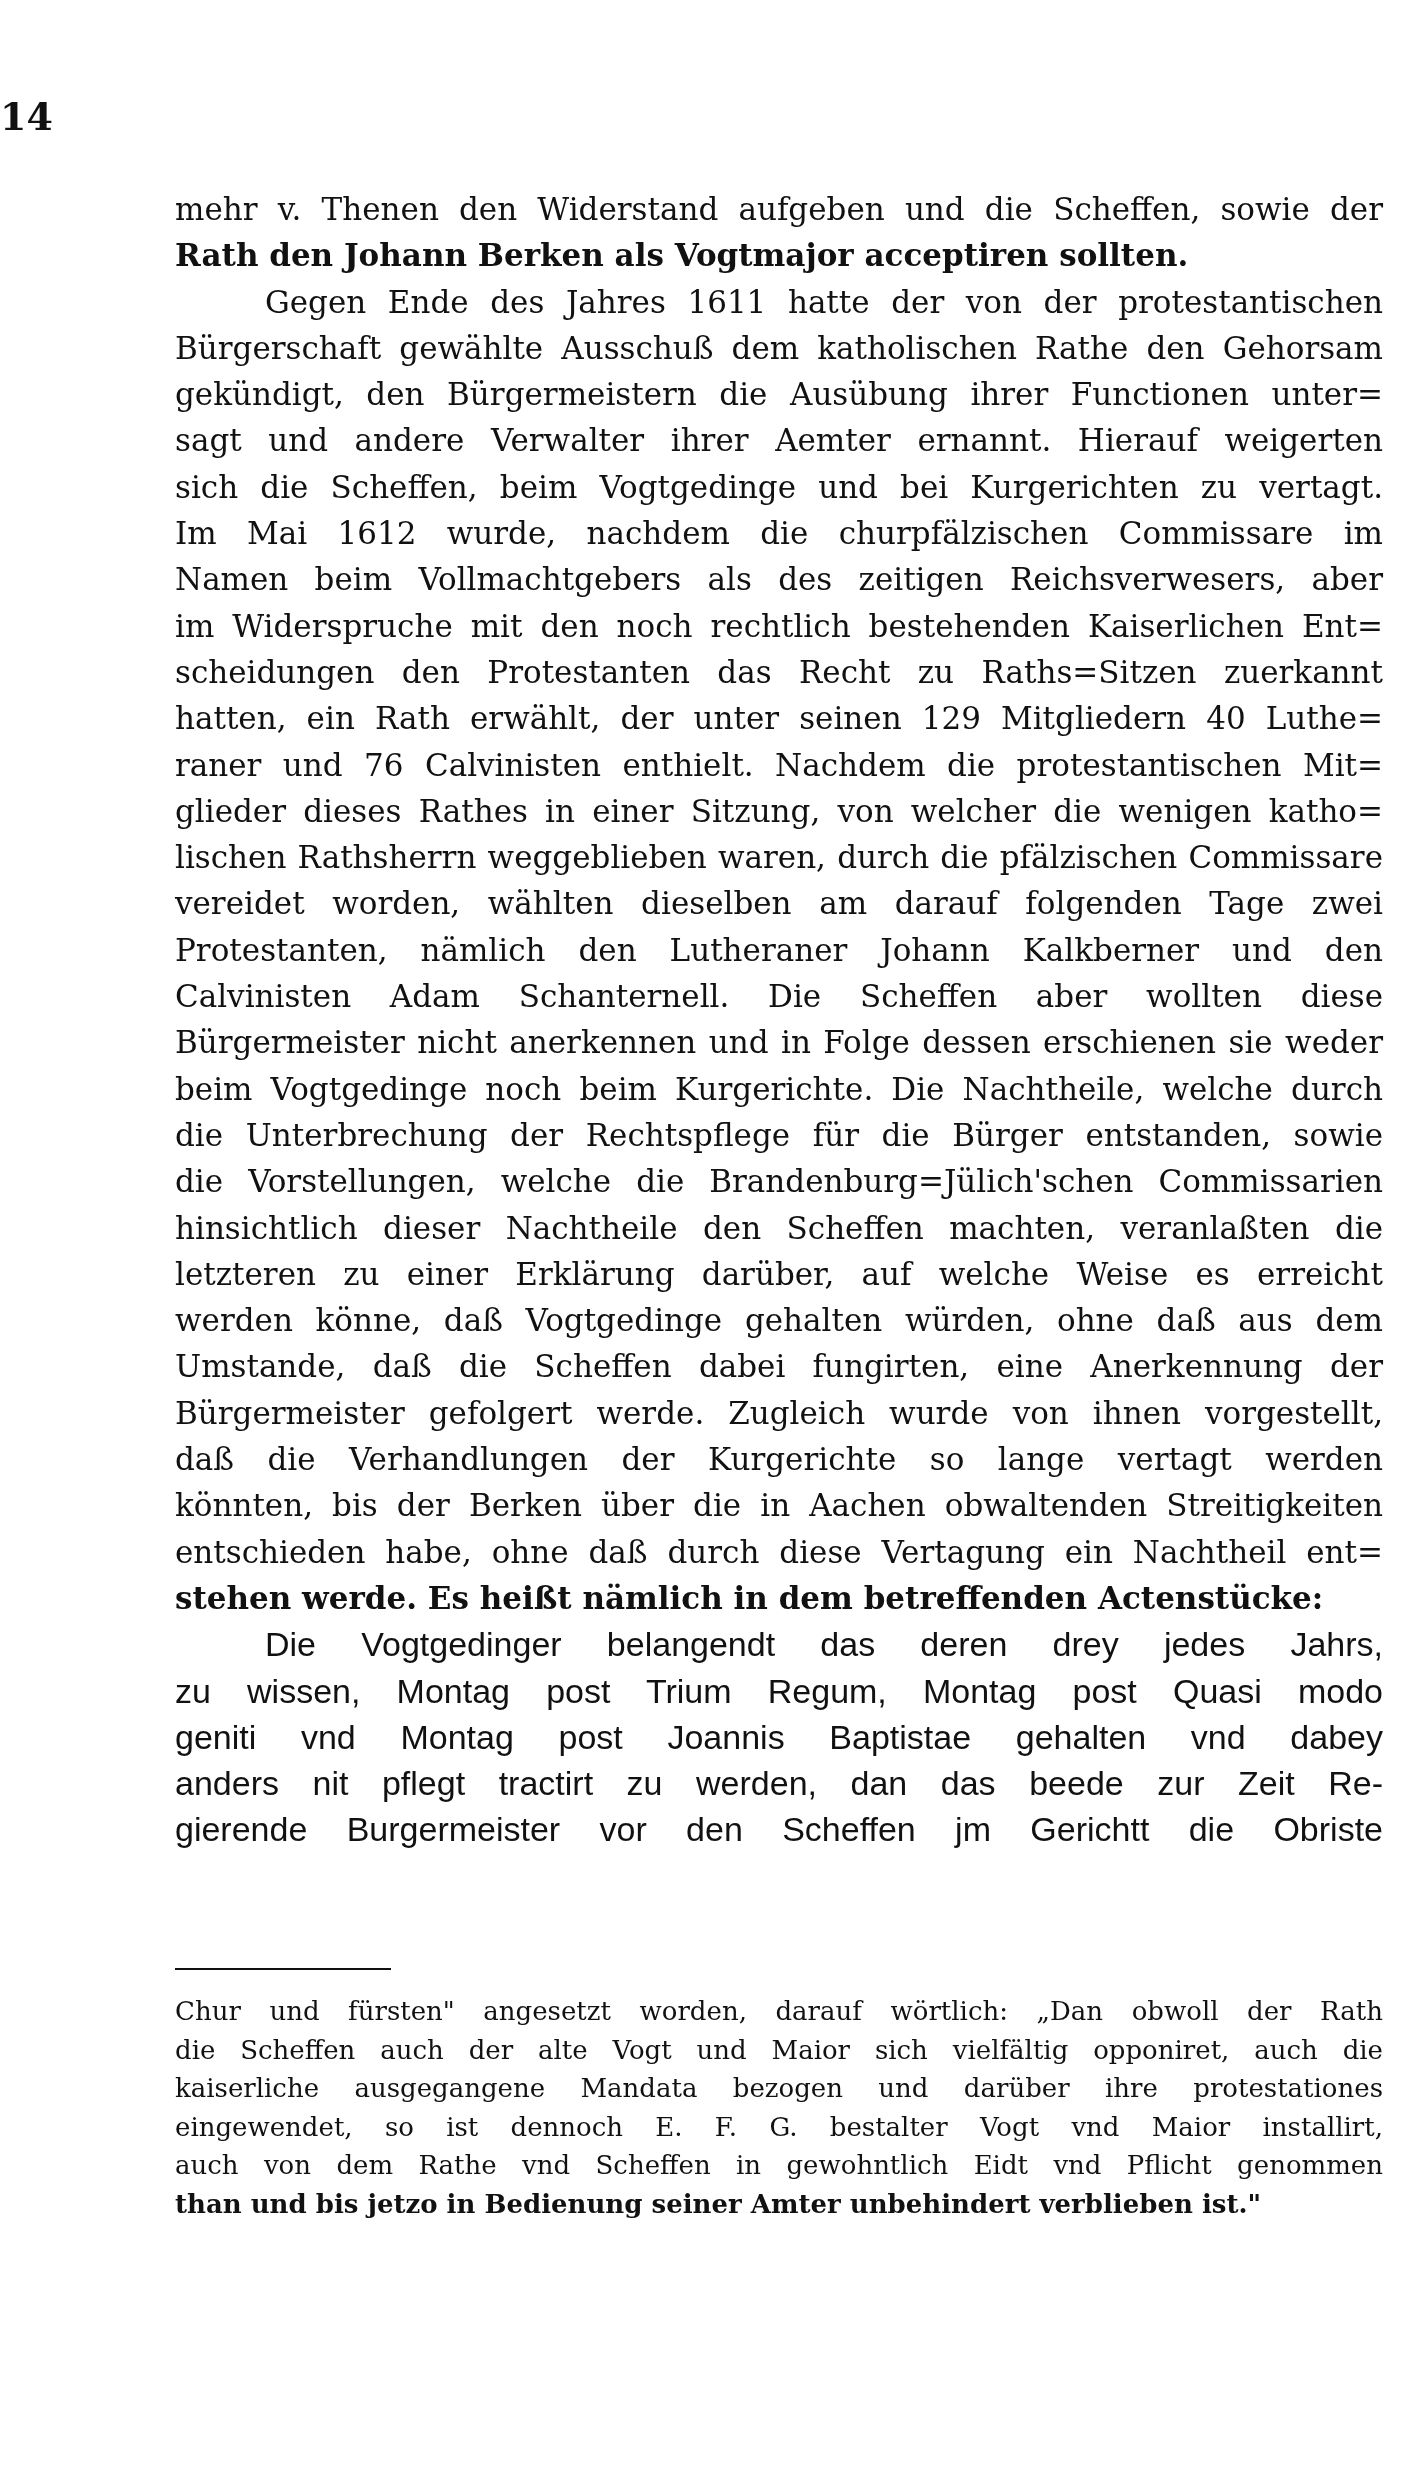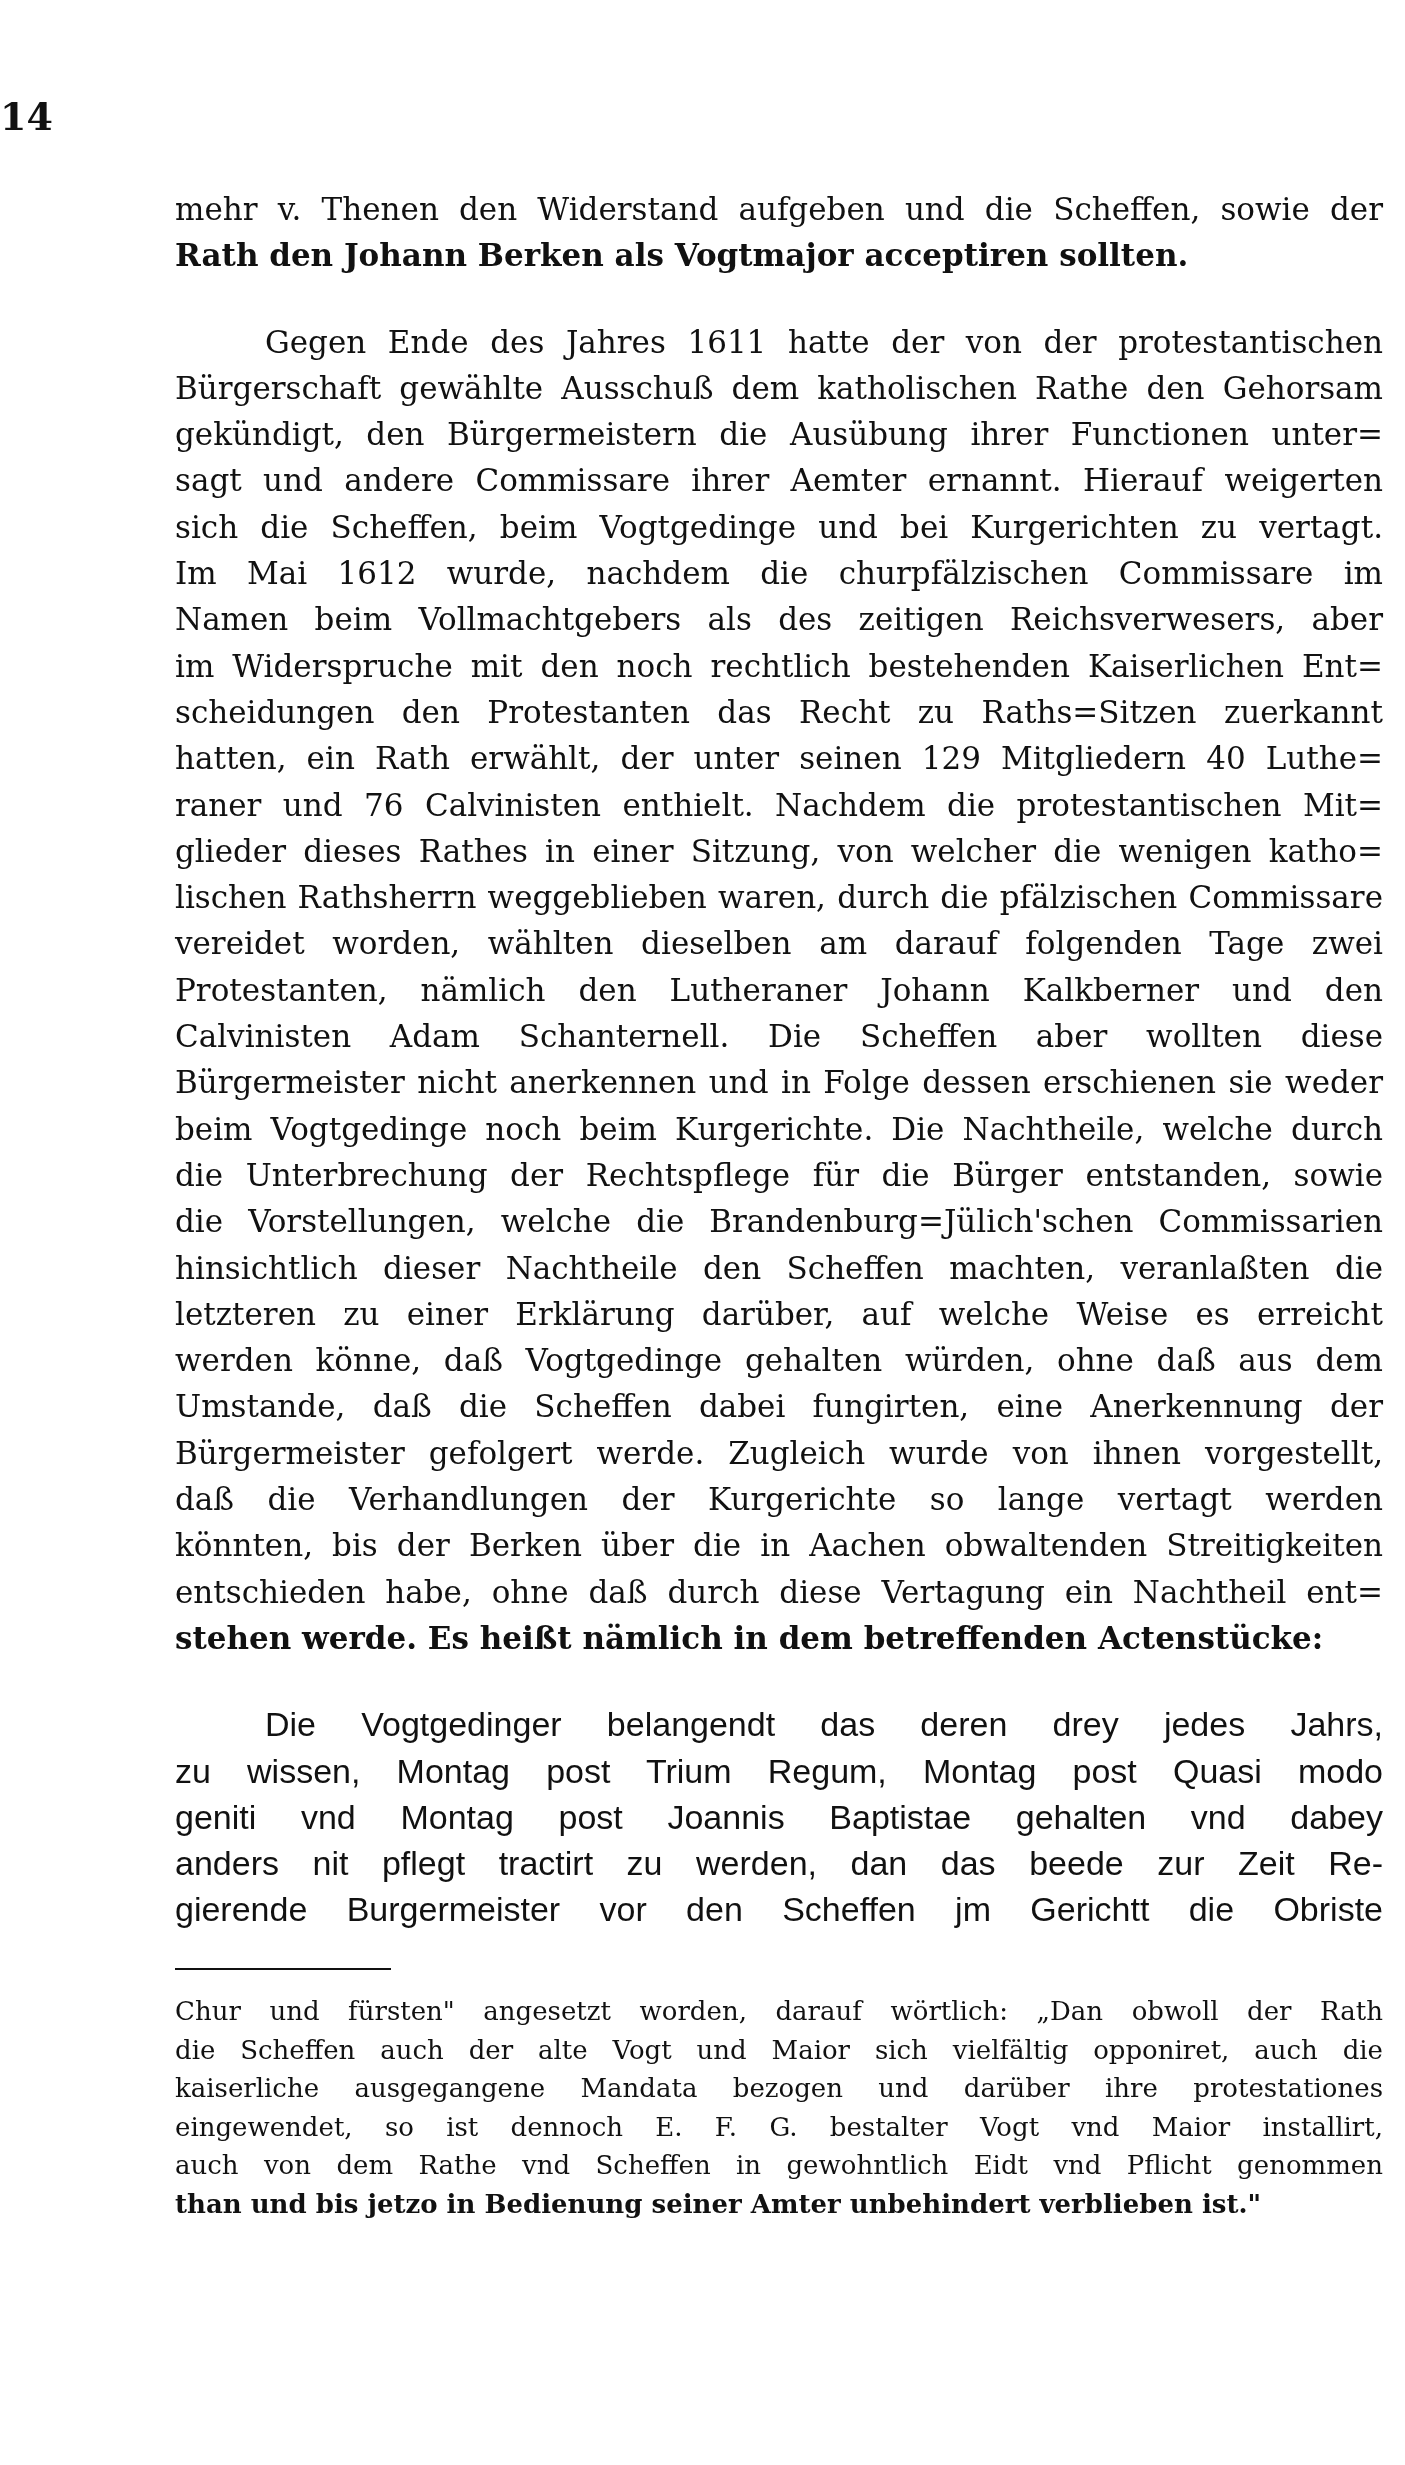--- a/index.html
+++ b/index.html
@@ -4,39 +4,39 @@
 <style>
   html, body { margin:0; padding:0; background:#ffffff; }
   body { width:1405px; height:2465px; position:relative; overflow:hidden; color:#111; }
   .page-number { position:absolute; top:94px; left:0; width:1405px; 
     font-family:"DejaVu Serif", serif; font-size:38px; font-weight:bold; }
   .text-block { position:absolute; left:175px; width:1208px; }
   .main { top:186px; }
   .line { display:block; height:46.3px; line-height:46.3px; font-family:"DejaVu Serif", serif;
     font-size:31px; white-space:nowrap; text-align:justify; text-align-last:justify; }
   .line.last { text-align-last:left;font-weight:bold; }
-  .line.indent { padding-left:90px;margin-top:40px; }
+  .line.indent { padding-left:90px; }
   .latin { font-family:Liberation Sans, sans-serif; font-size:34px; }
   .rule { position:absolute; top:1968px; left:175px; width:216px; border-top:2px solid #111; }
   .foot { top:1992px; }
   .foot .line { height:38.6px; line-height:38.6px; font-size:26px; }
 </style>
 </head>
 <body>
 
 <div class="page-number">14</div>
 
 <div class="text-block main">
   <div id="main-lines">
       <span class="line">mehr v. Thenen den Widerstand aufgeben und die Scheffen, sowie der</span>
       <span class="line last">Rath den Johann Berken als Vogtmajor acceptiren sollten.</span>
       <span class="line indent">Gegen Ende des Jahres 1611 hatte der von der protestantischen</span>
       <span class="line">Bürgerschaft gewählte Ausschuß dem katholischen Rathe den Gehorsam</span>
       <span class="line">gekündigt, den Bürgermeistern die Ausübung ihrer Functionen unter=</span>
-      <span class="line">sagt und andere Commissare ihrer Aemter ernannt.  Hierauf weigerten</span>
+      <span class="line">sagt und andere Verwalter ihrer Aemter ernannt.  Hierauf weigerten</span>
       <span class="line">sich die Scheffen, beim Vogtgedinge und bei Kurgerichten zu vertagt.</span>
       <span class="line">Im Mai 1612 wurde, nachdem die churpfälzischen Commissare im</span>
       <span class="line">Namen beim Vollmachtgebers als des zeitigen Reichsverwesers, aber</span>
       <span class="line">im Widerspruche mit den noch rechtlich bestehenden Kaiserlichen Ent=</span>
       <span class="line">scheidungen den Protestanten das Recht zu Raths=Sitzen zuerkannt</span>
       <span class="line">hatten, ein Rath erwählt, der unter seinen 129 Mitgliedern 40 Luthe=</span>
       <span class="line">raner und 76 Calvinisten enthielt.  Nachdem die protestantischen Mit=</span>
       <span class="line">glieder dieses Rathes in einer Sitzung, von welcher die wenigen katho=</span>
       <span class="line">lischen Rathsherrn weggeblieben waren, durch die pfälzischen Commissare</span>
       <span class="line">vereidet worden, wählten dieselben am darauf folgenden Tage zwei</span>

